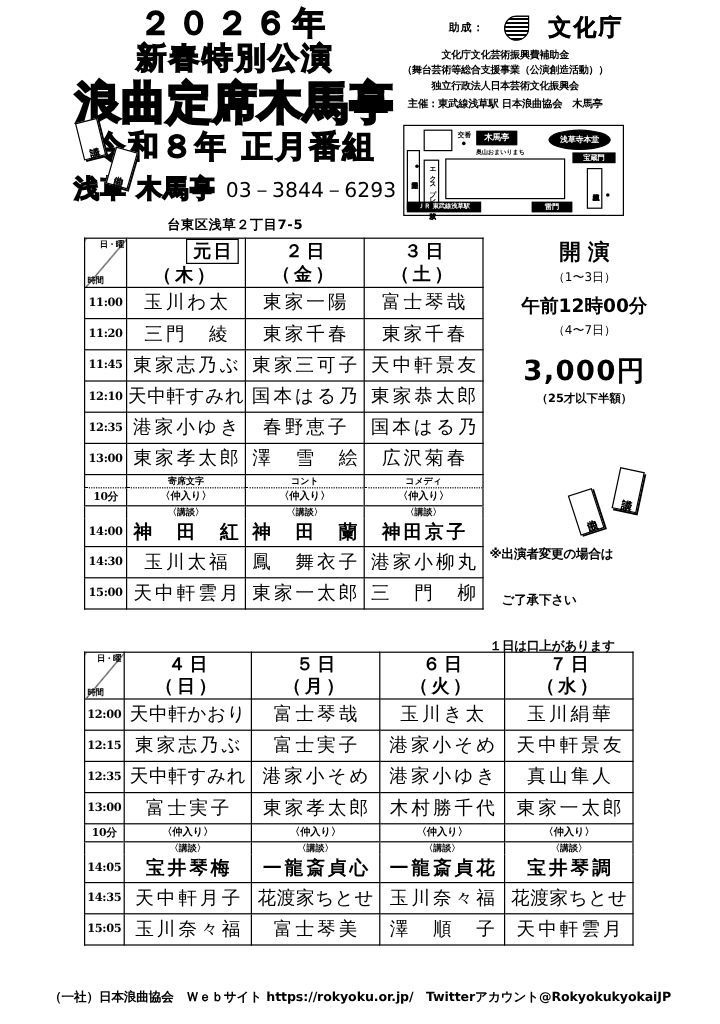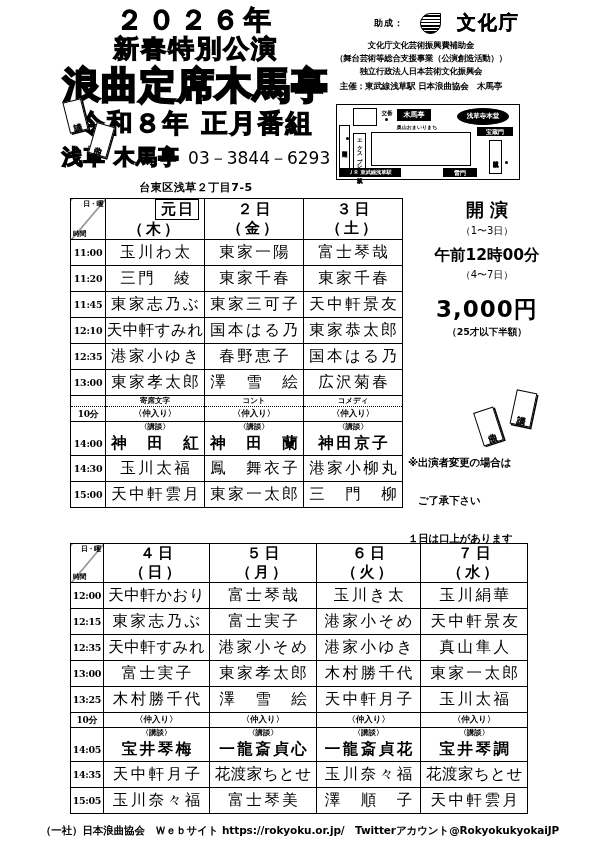--- a/index.html
+++ b/index.html
@@ -406,27 +406,20 @@
             <td class="c-name">港家小ゆき</td>
             <td class="c-name">真山隼人</td>
           </tr>
           <tr>
             <td class="c-time">13:00</td>
             <td class="c-name">富士実子</td>
             <td class="c-name">東家孝太郎</td>
             <td class="c-name">木村勝千代</td>
             <td class="c-name">東家一太郎</td>
           </tr>
-          <tr>
-            <td class="c-time">13:25</td>
-            <td class="c-name">木村勝千代</td>
-            <td class="c-name">澤　雪　絵</td>
-            <td class="c-name">天中軒月子</td>
-            <td class="c-name">玉川太福</td>
-          </tr>
           <tr class="nakairi">
             <td class="c-time">10分</td>
             <td class="side">〈仲入り〉</td>
             <td class="side">〈仲入り〉</td>
             <td class="side">〈仲入り〉</td>
             <td class="side">〈仲入り〉</td>
           </tr>
           <tr>
             <td class="c-time" style="border-bottom:none"></td>
             <td class="genre">〈講談〉</td>

